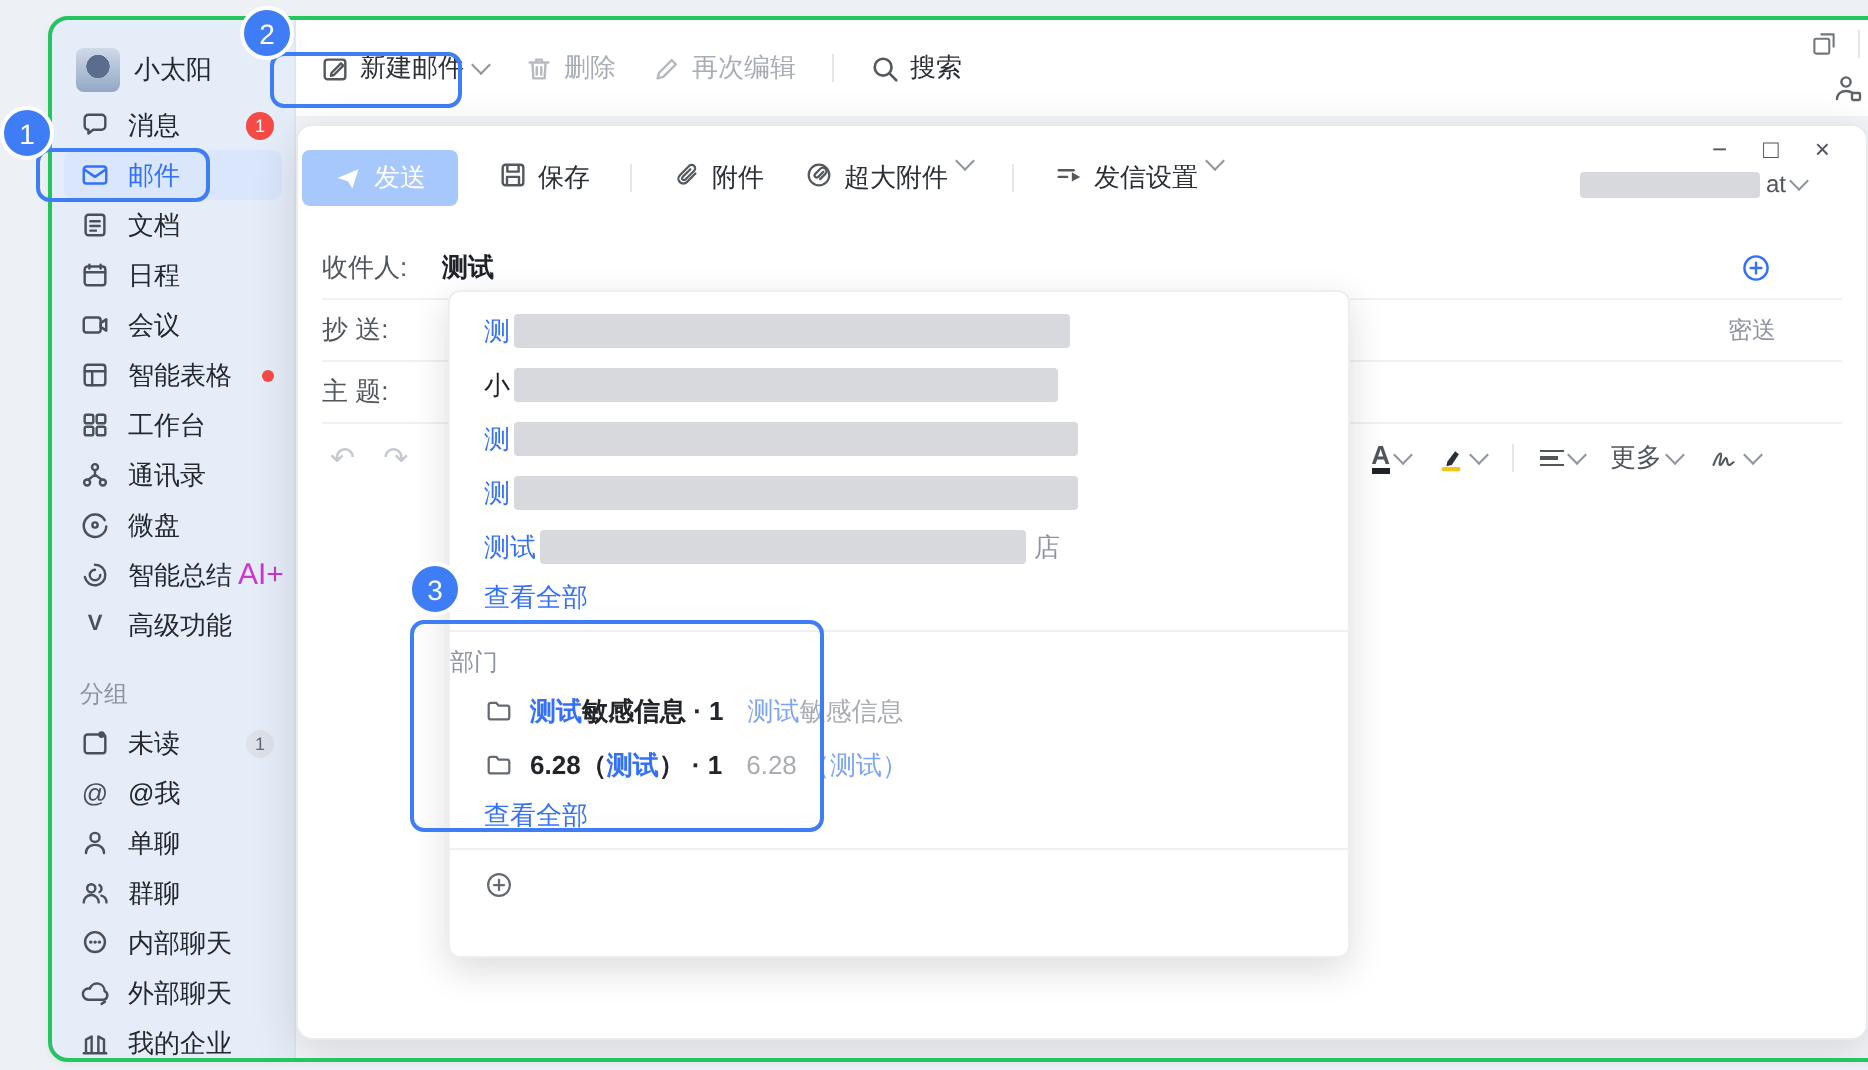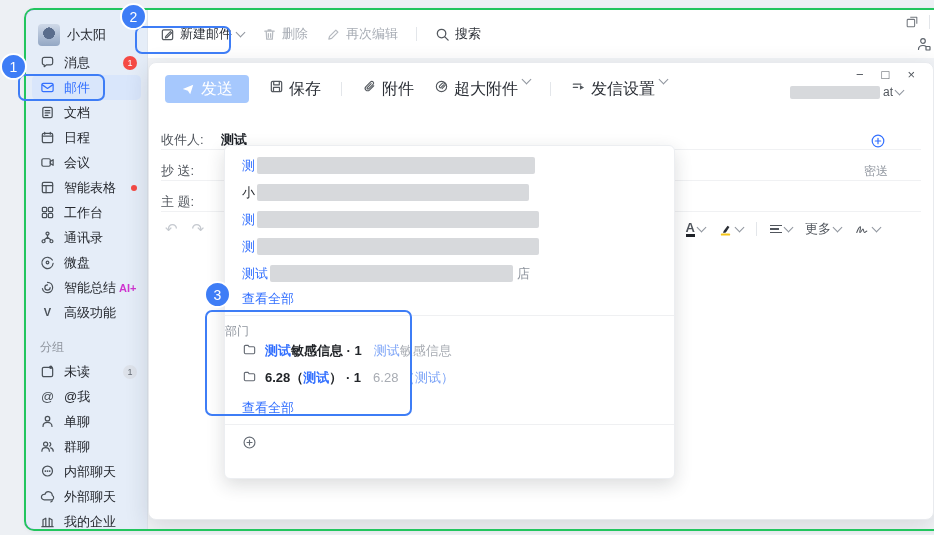--- a/index.html
+++ b/index.html
@@ -16,46 +16,46 @@
   .srow{display:flex;align-items:center;height:25px;padding:0 10px 0 14px;font-size:13px;cursor:pointer;position:relative}
   .srow .sic{width:15px;height:15px;margin-right:9px;color:#4a5158;display:flex;align-items:center;justify-content:center;flex:none}
   .srow .slb{white-space:nowrap}
   .srow.active{background:#d9e6fb;border-radius:5px;margin:0 6px 0 6px;padding-left:8px;color:#3370ff}
   .srow.active .sic{color:#3370ff}
   .tic{font-size:12px;line-height:1;color:inherit}
   .badge{margin-left:auto;min-width:14px;height:14px;border-radius:8px;font-size:9px;display:flex;align-items:center;justify-content:center;padding:0 3px;box-sizing:border-box}
   .badge.red{background:#f54a45;color:#fff}
   .badge.gray{background:#dde2ea;color:#646a73}
   .dot{margin-left:auto;width:6px;height:6px;border-radius:50%;background:#f54a45}
-  .ai{color:#cf35cf;font-size:11px;margin-left:3px;font-weight:700}
+  .ai{color:#cf35cf;font-size:15px;margin-left:3px;font-weight:400}
   .sgroup{height:24px;display:flex;align-items:center;padding-left:14px;font-size:12px;color:#8f959e;margin-top:10px}
   
   .mailarea{position:absolute;left:122px;top:48px;right:0;bottom:0;background:#f2f4f7}
   .toolbar{position:absolute;left:122px;top:0;right:0;height:48px;background:#fff;display:flex;align-items:center;
            padding-left:12px;gap:18px;box-sizing:border-box;font-size:13px}
   .tbtn{display:flex;align-items:center;gap:5px;cursor:pointer;color:#2b2f36}
   .tbtn.dis{color:#a8adb5}
   .tbtn .tico{width:15px;height:15px;display:flex;align-items:center;justify-content:center;color:#54595f}
   .tbtn.dis .tico{color:#b6bac0}
   .vdiv{width:1px;height:14px;background:#e3e6ea}
   .chev{width:6px;height:6px;border-right:1.4px solid #8f959e;border-bottom:1.4px solid #8f959e;transform:rotate(45deg);margin-top:-3px;flex:none}
   .topright{position:absolute;right:14px;top:5px;display:flex;align-items:center;gap:10px;color:#72777e}
   .persright{position:absolute;right:12px;top:26px;color:#5d636b}
   
   .modal{position:absolute;left:122px;top:52px;width:786px;height:458px;background:#fff;border-radius:8px;
          box-shadow:0 6px 24px rgba(31,35,41,.14);border:1px solid #e8eaee;box-sizing:border-box}
   .wctl{position:absolute;top:4px;right:18px;display:flex;gap:18px;color:#51565d;font-size:13px}
   .wctl span{cursor:pointer;line-height:16px}
-  .ctoolbar{display:flex;align-items:center;gap:20px;padding:12px 0 10px 16px;font-size:16px}
+  .ctoolbar{display:flex;align-items:center;gap:20px;padding:12px 0 10px 2px;font-size:13px}
   .sendbtn{background:#a6c8fd;color:#fff;border-radius:4px;height:28px;padding:0 16px;display:flex;align-items:center;gap:6px;cursor:pointer}
   .cbtn{display:flex;align-items:flex-start;gap:5px;color:#2b2f36;cursor:pointer}
   .cbtn .tico{width:15px;height:15px;color:#54595f;display:flex;align-items:center;justify-content:center}
   .account{position:absolute;top:22px;right:30px;display:flex;align-items:center;gap:3px;font-size:12px;color:#51565d}
   .redact{background:#d7d9dc;border-radius:2px}
-  .frow{display:flex;align-items:flex-end;height:30px;margin:0 12px;border-bottom:1px solid #f0f1f3;font-size:13px;position:relative}
+  .frow{display:flex;align-items:center;height:30px;margin:0 12px;border-bottom:1px solid #f0f1f3;font-size:13px;position:relative}
   .flabel{color:#51565d;width:56px;flex:none}
   .fval{font-weight:700;color:#1f2329;margin-left:4px}
   .plus{color:#3370ff;margin-left:auto;margin-right:35px;width:16px;height:16px}
   .bcc{color:#8f959e;margin-left:auto;margin-right:33px;font-size:12px}
   .fmtrow{display:flex;align-items:center;height:34px;margin:0 12px;font-size:13px;color:#51565d}
   .undoredo{display:flex;gap:14px;color:#c6cad0;font-size:15px;margin-left:4px}
   .fmticons{margin-left:auto;display:flex;align-items:center;gap:13px;padding-right:41px;color:#51565d}
   .fmticons .fi{display:flex;align-items:center;gap:3px;cursor:pointer}
   .uU{text-decoration:underline;font-size:13px}
   .fA{font-size:13px;font-weight:700;border-bottom:3px solid #1f2329;line-height:12px}
@@ -64,21 +64,21 @@
   .dropdown{position:absolute;left:75px;top:82px;width:451px;height:334px;background:#fff;border-radius:6px;z-index:30;
             box-shadow:0 6px 18px rgba(31,35,41,.16);border:1px solid #eceef1;box-sizing:border-box;padding-top:6px}
   .crow{display:flex;align-items:center;height:27px;padding-left:17px;font-size:13px;cursor:pointer}
   .cpre{color:#3370ff;flex:none}
   .cpre.dark{color:#1f2329}
   .cbar{height:17px;margin-left:2px}
   .csuf{color:#8f959e;margin-left:4px}
   .viewall{color:#3370ff;font-size:13px;padding-left:17px;height:24px;display:flex;align-items:center;cursor:pointer}
   .ddiv{height:1px;background:#eff0f2;margin:4px 0 4px 0}
   .deptlab{color:#8f959e;font-size:12px;height:22px;display:flex;align-items:center}
-  .drow{display:flex;align-items:flex-start;height:27px;padding-left:17px;font-size:13px;cursor:pointer;white-space:nowrap}
+  .drow{display:flex;align-items:center;height:27px;padding-left:17px;font-size:13px;cursor:pointer;white-space:nowrap}
   .drow .fic{width:15px;height:15px;color:#646a73;margin-right:8px;flex:none;display:flex;align-items:center}
   .sg-hl{color:#3370ff;font-weight:700}
   .sg-dark{color:#222529;font-weight:700}
   .sg-cnt{color:#222529;font-weight:700}
   .sg-dim{color:#7ba3f7}
   .sg-gray{color:#a8acb3}
   .dup{margin-left:12px}
   .selrow{display:flex;align-items:center;gap:8px;height:26px;padding-left:17px;font-size:13px;color:#2b2f36;cursor:pointer;margin-top:3px}
   .selrow .tico{width:15px;height:15px;color:#646a73;display:flex;align-items:center}
   

